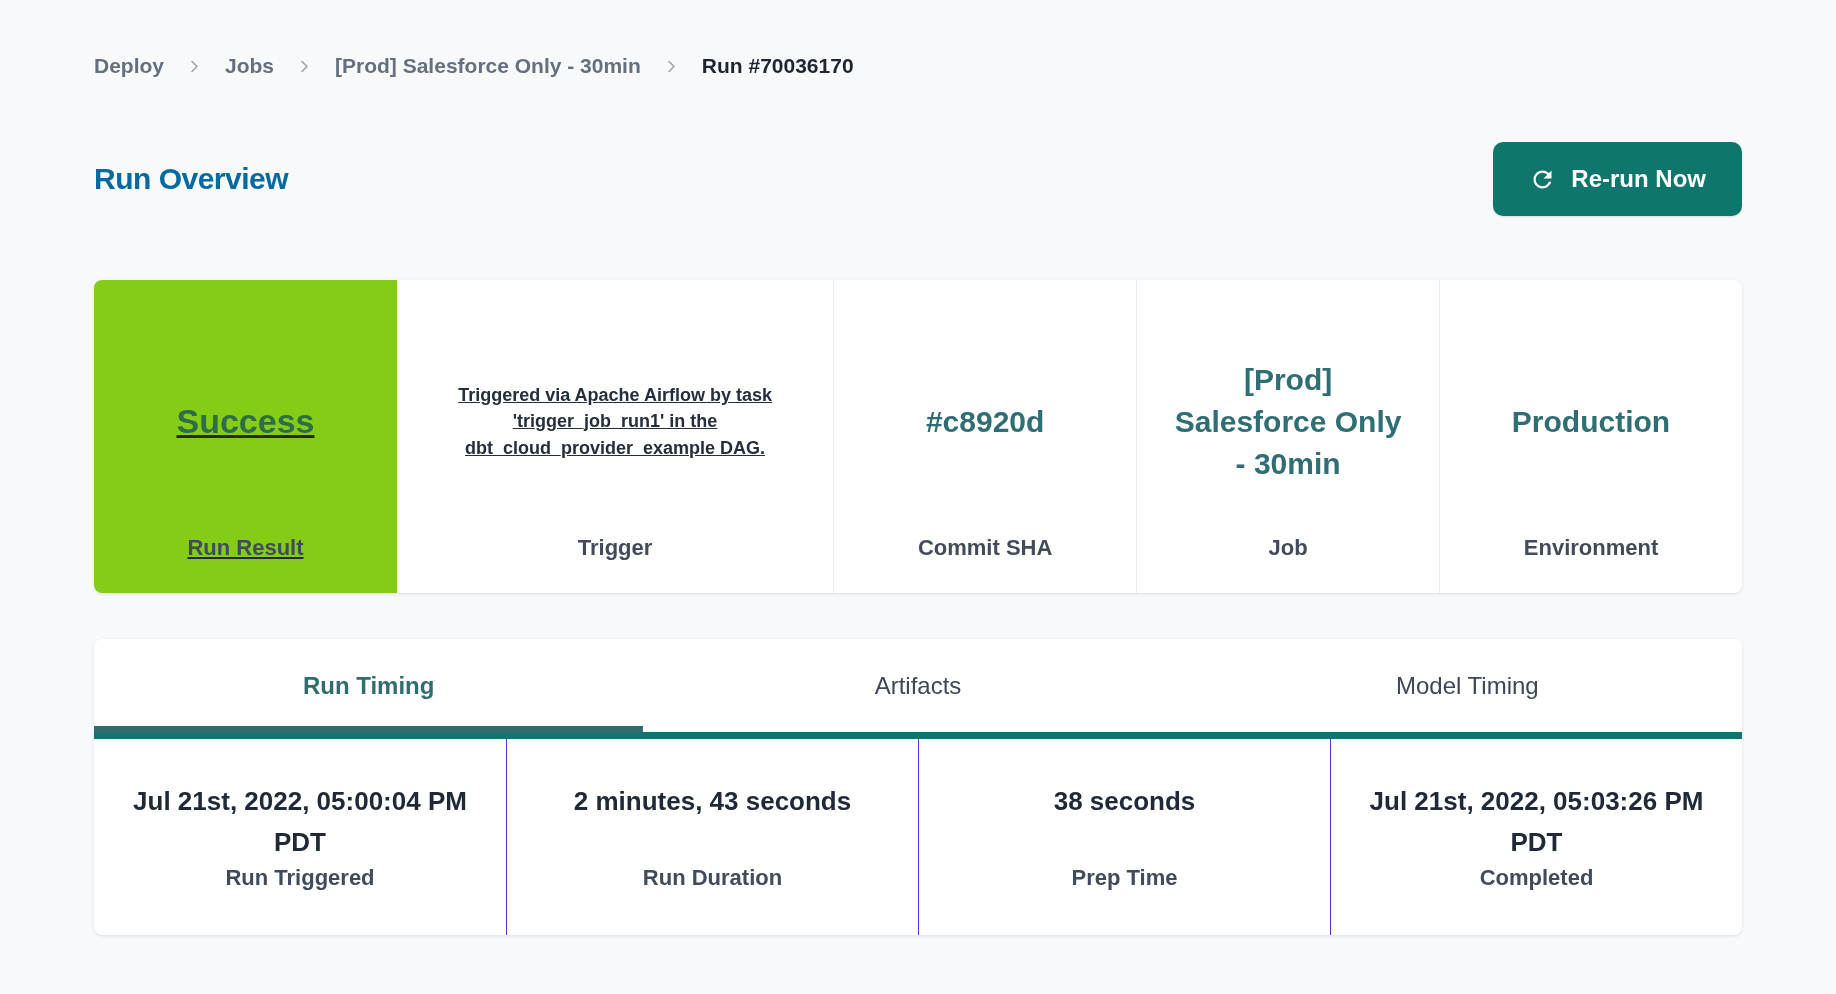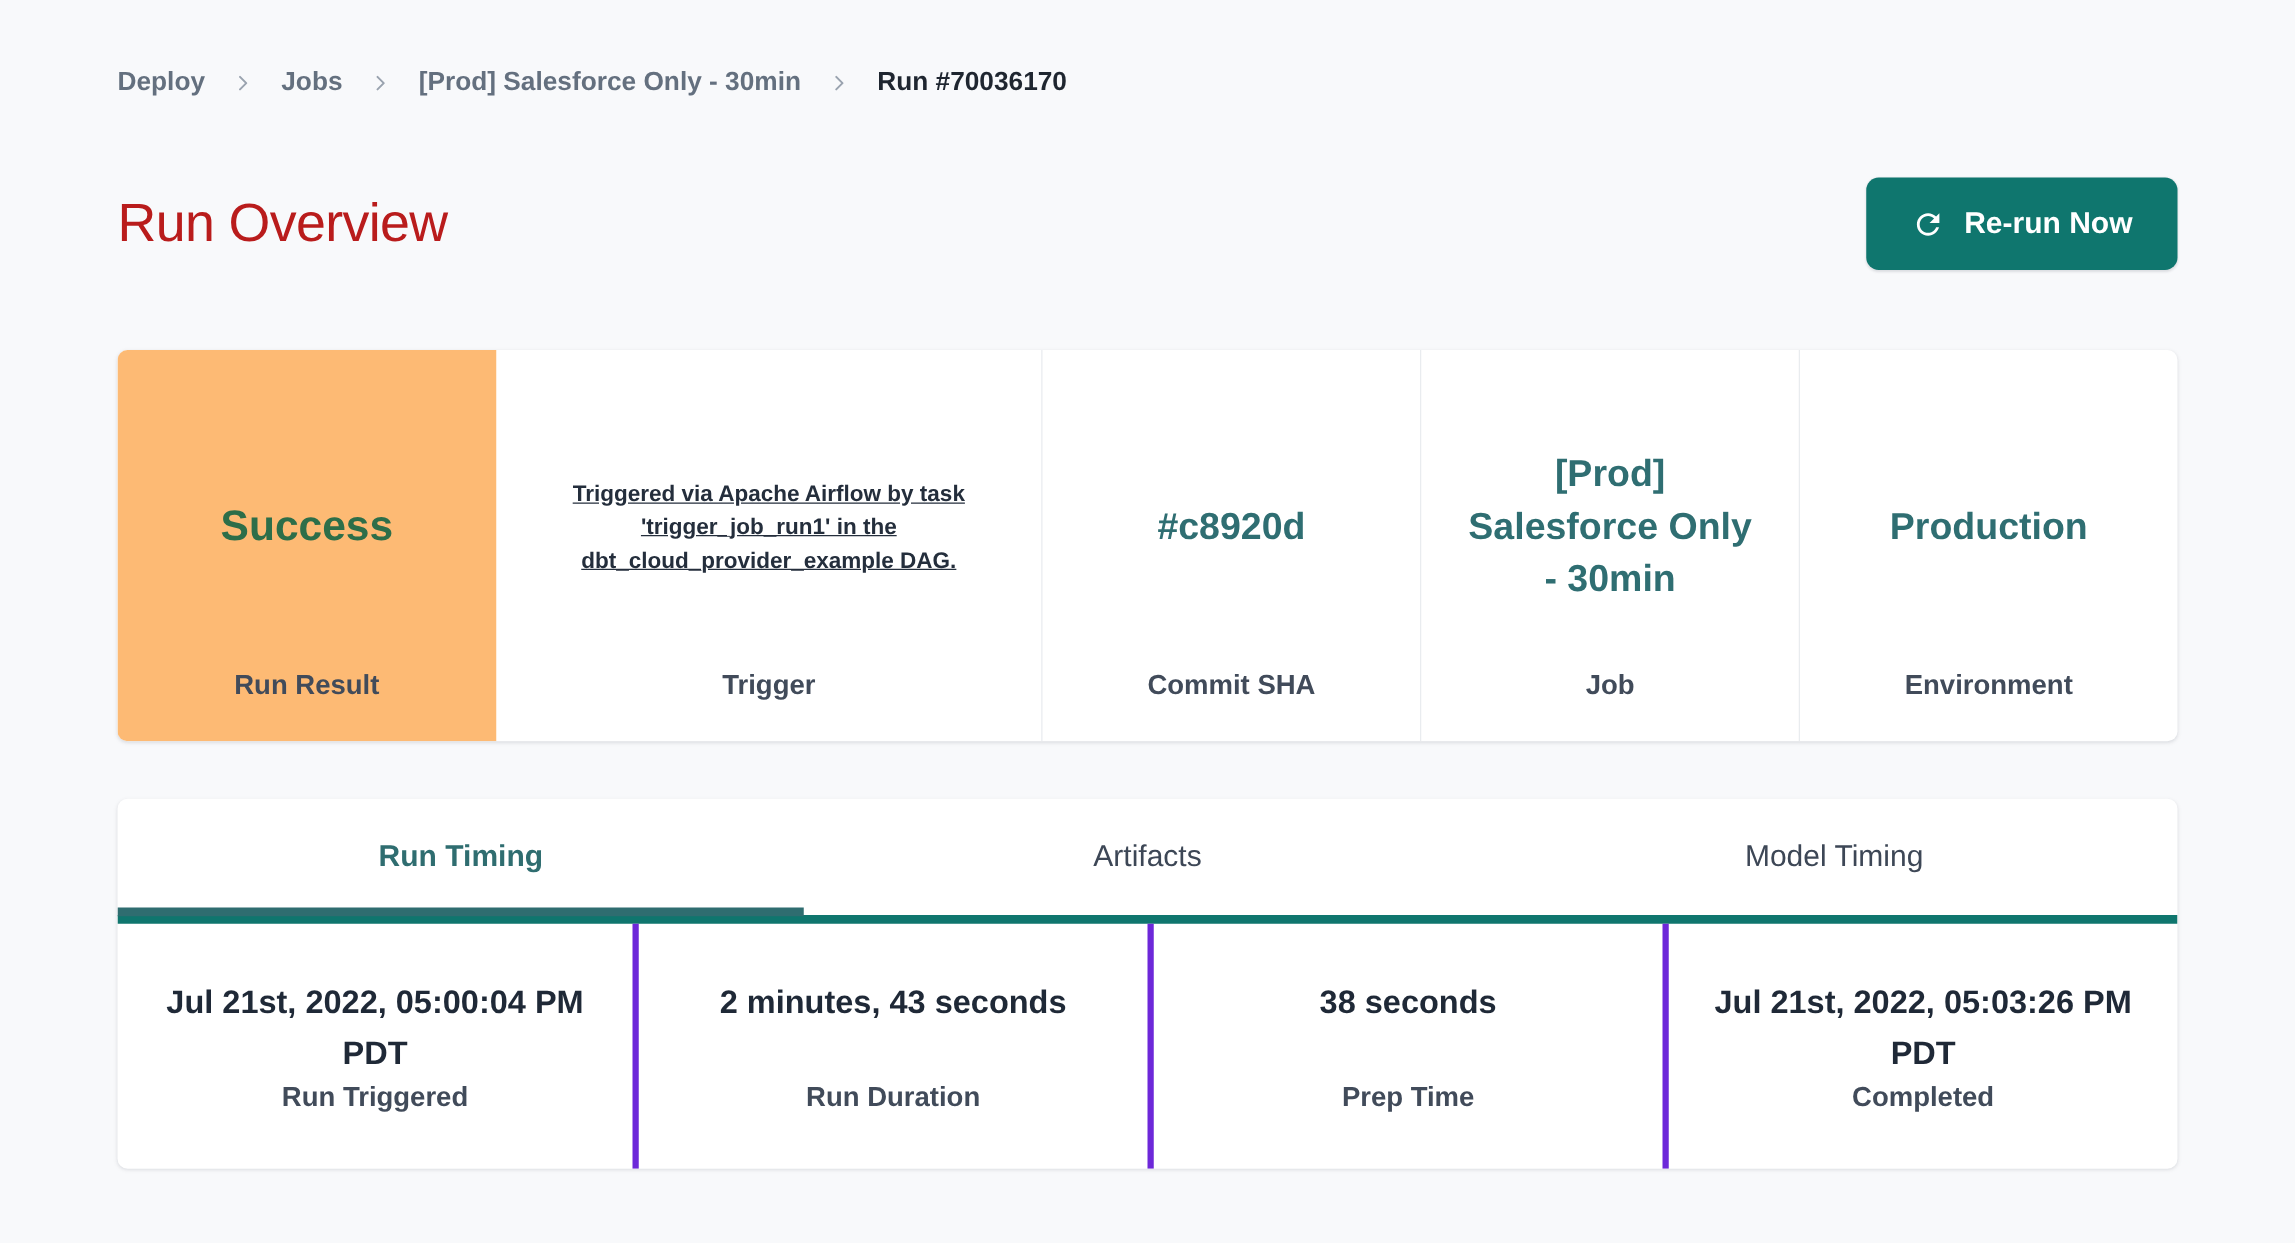--- a/index.html
+++ b/index.html
@@ -14,21 +14,21 @@
 
   
   .breadcrumb { display: flex; align-items: center; gap: 15px; font-size: 21px; }
   .crumb { color: #64707f; font-weight: 600; text-decoration: none; cursor: pointer; }
   .crumb.current { color: #1f2630; font-weight: 700; cursor: default; }
   .crumb-sep { display: inline-flex; align-items: center; margin: 0 8px; }
   .crumb-sep svg { width: 15px; height: 15px; stroke: #9aa3af; stroke-width: 2.6; fill: none; stroke-linecap: round; stroke-linejoin: round; }
 
   
   .header-row { margin-top: 64px; display: flex; align-items: center; justify-content: space-between; }
-  .page-title { font-size: 43px; font-weight: 400; color: #b91c1c; letter-spacing: -0.5px; }
+  .page-title { font-size: 30px; font-weight: 700; color: #0369a1; letter-spacing: -0.5px; }
   .rerun-btn {
     display: inline-flex; align-items: center; gap: 15px;
     height: 74px; padding: 0 36px;
     background: #0f766e; color: #ffffff;
     border: none; border-radius: 10px;
     font-family: inherit; font-size: 24px; font-weight: 600;
     cursor: pointer;
     box-shadow: 0 1px 2px rgba(16,24,40,0.12);
   }
   .rerun-btn svg { width: 27px; height: 27px; fill: #ffffff; }
@@ -44,21 +44,21 @@
     height: 313px;
     overflow: hidden;
   }
   .summary-cell {
     display: flex; flex-direction: column; align-items: center;
     padding: 28px 24px 32px; text-align: center;
   }
   .summary-cell.divided { border-left: 1px solid #e9ecef; }
   .summary-cell .value-area { flex: 1; display: flex; align-items: center; justify-content: center; }
   .summary-cell .cell-label { margin-top: auto; font-size: 22px; font-weight: 600; color: #414b5a; }
-  .cell-success { background: #fdba74; }
+  .cell-success { background: #84cc16; text-decoration: underline; }
   .val-success { font-size: 34px; font-weight: 700; color: #2d6e49; }
   .val-text { font-size: 18px; font-weight: 700; color: #242e3c; line-height: 1.47; max-width: 372px; overflow-wrap: break-word; text-decoration: underline; }
   .val-link { font-size: 30px; font-weight: 600; color: #2f6e72; line-height: 1.4; text-decoration: none; cursor: pointer; overflow-wrap: break-word; }
   .val-link.narrow { max-width: 240px; display: inline-block; }
 
   
   .timing-card {
     margin-top: 46px;
     background: #ffffff;
     border-radius: 8px;
@@ -70,21 +70,21 @@
     position: relative;
     display: flex; align-items: center; justify-content: center;
     font-size: 24px; font-weight: 400; color: #3d4756; cursor: pointer;
   }
   .tab.active { color: #2f6d70; font-weight: 600; }
   .tab.active::after {
     content: ""; position: absolute; left: 0; right: 0; bottom: -1px; height: 7px; background: #2f6d70;
   }
   .timing-row { display: grid; grid-template-columns: 1fr 1fr 1fr 1fr; height: 196px; }
   .timing-cell { padding: 42px 30px 0; text-align: center; }
-  .timing-cell.divided { border-left: 5px solid #6d28d9; }
+  .timing-cell.divided { border-left: 1px solid #6d28d9; }
   .timing-value { font-size: 26px; font-weight: 700; color: #1f2937; line-height: 41px; min-height: 82px; }
   .timing-label { margin-top: 2px; font-size: 22px; font-weight: 600; color: #414b5a; }
 </style>
 </head>
 <body>
 
 <div class="container">
 
   <nav class="breadcrumb">
     <span class="crumb">Deploy</span>

